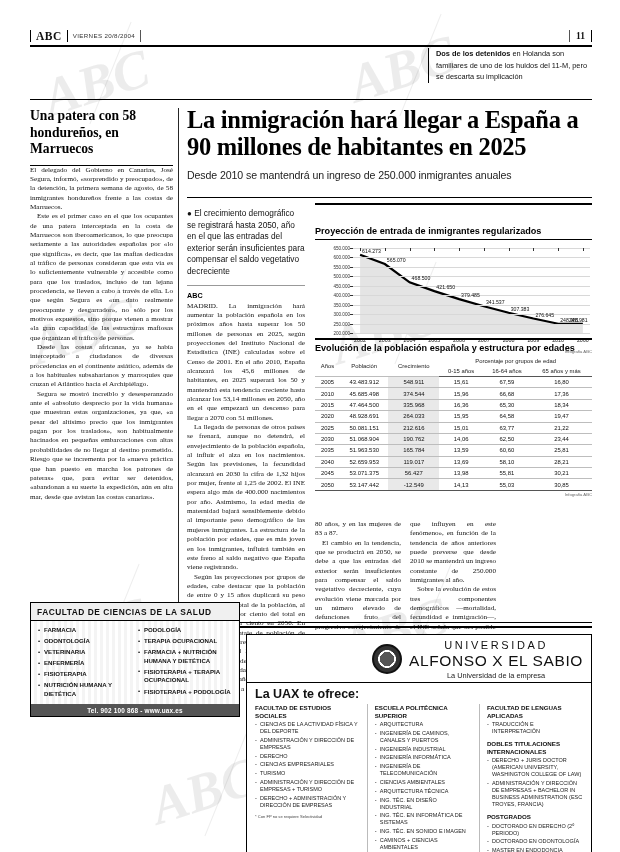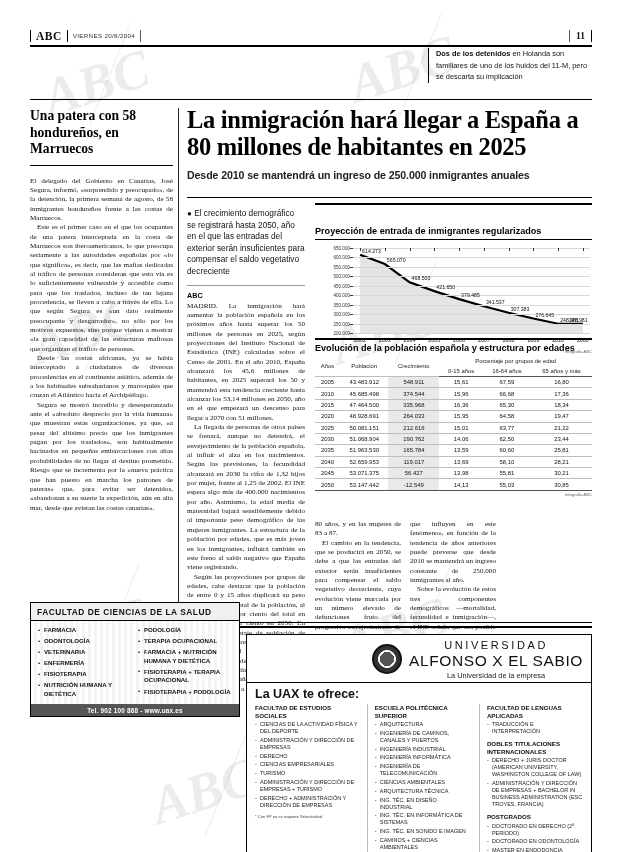--- a/index.html
+++ b/index.html
@@ -81,41 +81,41 @@
     font-family: "Liberation Serif", serif;
     font-size: 13.6px; font-weight: bold; line-height: 16.5px;
     text-align: left; color: #000;
     padding-bottom: 7px;
     border-bottom: 1px solid #000;
   }
   .side-body {
     font-family: "Liberation Serif", serif;
     font-size: 7.15px; line-height: 9.35px;
     text-align: justify; color: #111;
-    margin-top: 11px;
+    margin-top: 0;
   }
   .side-body p { text-indent: 7px; margin-bottom: 0; }
   .side-body p.first { text-indent: 0; }
   .vline-left {
     position: absolute; left: 178px; top: 108px;
     width: 1px; height: 505px; background: #000; opacity: .85;
   }
 
   
   .mainhead {
     position: absolute; left: 187px; top: 107px; width: 405px;
   }
   .mainhead h1 {
     font-family: "Liberation Serif", serif;
     font-size: 24.5px; font-weight: bold; line-height: 26.5px;
     letter-spacing: -.3px; color: #000;
   }
   .mainhead .sub {
     font-family: "Liberation Sans", sans-serif;
-    font-size: 10.6px; font-weight: bold; color: #222;
+    font-size: 10.6px; font-weight: normal; color: #222;
     margin-top: 9px; letter-spacing: -.1px;
   }
   .rule-under-head {
     position: absolute; left: 187px; top: 197px; width: 405px;
     border-top: 1px solid #000;
   }
 
   
   .leadcol {
     position: absolute; left: 187px; top: 208px; width: 118px;
@@ -386,21 +386,21 @@
     <div class="side-body">
       <p class="first">El delegado del Gobierno en Canarias, José Segura, informó, «sorprendido y preocupado», de la detención, la primera semana de agosto, de 58 inmigrantes hondureños frente a las costas de Marruecos.</p>
       <p>Este es el primer caso en el que los ocupantes de una patera interceptada en la costa de Marruecos son iberoamericanos, lo que preocupa seriamente a las autoridades españolas por «lo que significa», es decir, que las mafias dedicadas al tráfico de personas consideran que esta vía es lo suficientemente vulnerable y accesible como para que los traslados, incluso de tan lejana procedencia, se lleven a cabo a través de ella. Lo que según Segura es «un dato realmente preocupante y desgarrador», no sólo por los motivos expuestos, sino porque vienen a mostrar «la gran capacidad de las estructuras mafiosas que organizan el tráfico de personas.</p>
       <p>Desde las costas africanas, ya se había interceptado a ciudadanos de diversas procedencias en el continente asiático, además de a los habituales subsaharianos y marroquíes que cruzan el Atlántico hacia el Archipiélago.</p>
       <p>Segura se mostró increíblo y desesperanzado ante el «absoluto desprecio por la vida humana» que muestran estas organizaciones, ya que, «a pesar del altísimo precio que los inmigrantes pagan por los traslados», son habitualmente hacinados en pequeñas embarcaciones con altas probabilidades de no llegar al destino prometido. Riesgo que se incrementa por la «nueva práctica que han puesto en marcha los patrones de pateras» que, para evitar ser detenidos, «abandonan a su suerte la expedición, aún en alta mar, desde que avistan las costas canarias».</p>
     </div>
   </div>
   <div class="vline-left"></div>
 
   <div class="mainhead">
-    <h1>La inmigración hará llegar a España a 80 millones de habitantes en 2025</h1>
+    <h1>La inmigración hará llegar a España a 90 millones de habitantes en 2025</h1>
     <div class="sub">Desde 2010 se mantendrá un ingreso de 250.000 inmigrantes anuales</div>
   </div>
   <div class="rule-under-head"></div>
 
   <div class="leadcol">
     <div class="lead-bullet">
       <span class="dot">●</span>
       <span>El crecimiento demográfico se registrará hasta 2050, año en el que las entradas del exterior serán insuficientes para compensar el saldo vegetativo decreciente</span>
     </div>
     <div class="leadrule"></div>

